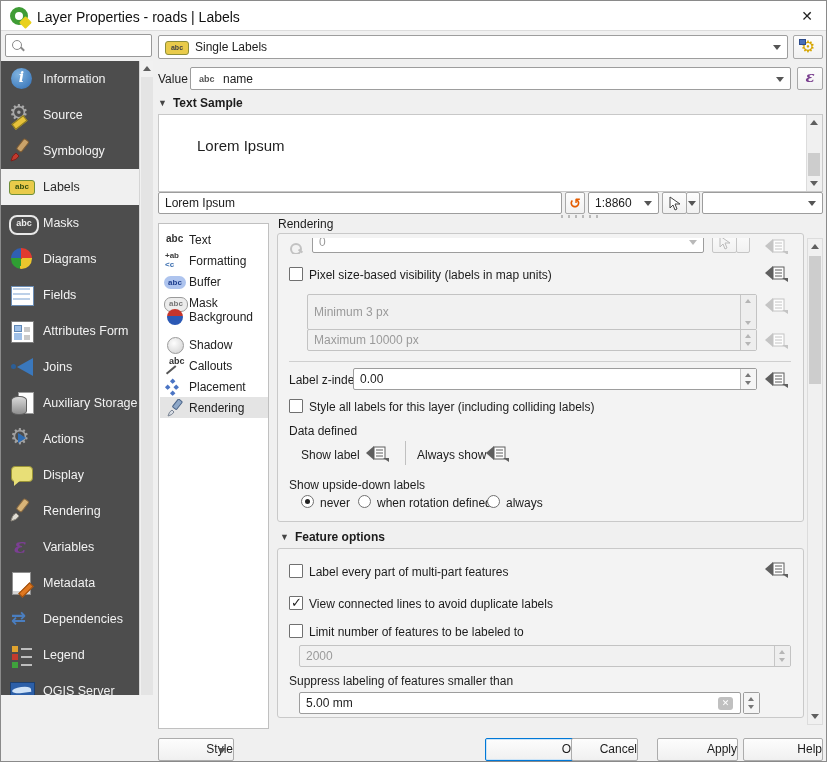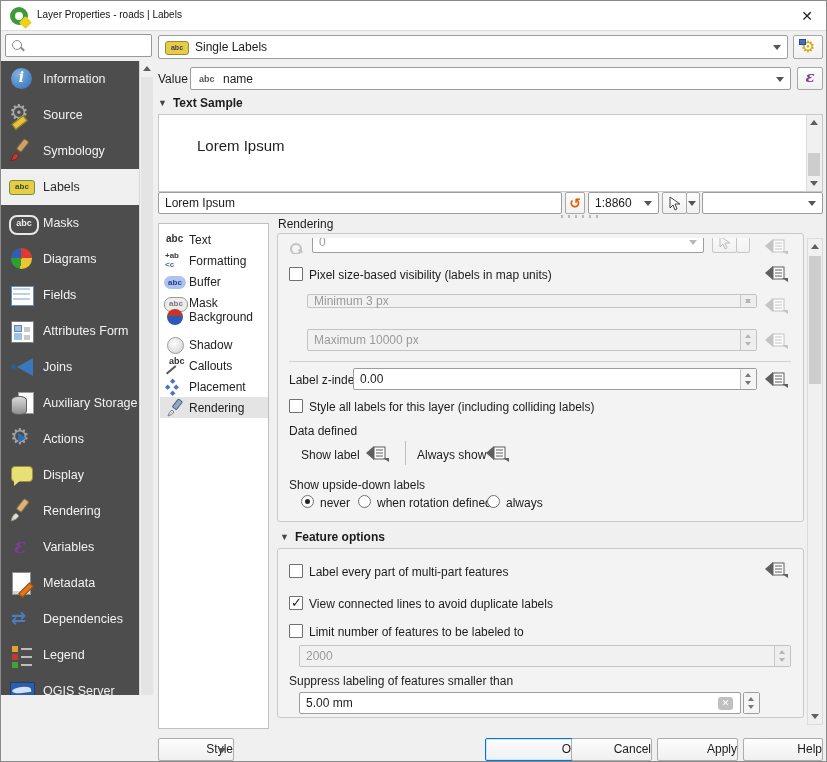--- a/index.html
+++ b/index.html
@@ -2,21 +2,21 @@
 <html><head>
 <meta charset="utf-8">
 <style>
   * { margin:0; padding:0; box-sizing:border-box; }
   body { font-family:"Liberation Sans","DejaVu Sans",sans-serif; font-size:12px; color:#1c1c1c; background:#bfbfbf; }
   #win { position:relative; width:827px; height:762px; background:#f0f0f0; border:1px solid #8a8a8a; overflow:hidden; }
   .abs { position:absolute; }
 
   
   .titlebar { position:absolute; left:0; top:0; width:100%; height:30px; background:#ffffff; border-bottom:1px solid #dcdcdc; }
-  .title-text { position:absolute; left:36px; top:8px; font-size:10px; color:#111; }
+  .title-text { position:absolute; left:36px; top:8px; font-size:14px; color:#111; }
   .qgis-logo { position:absolute; left:8px; top:5px; width:20px; height:20px; }
   .qgis-logo .ring { position:absolute; left:1px; top:1px; width:18px; height:18px; border-radius:50%; border:5px solid #3f9c35; }
   .qgis-logo .tail { position:absolute; right:-1px; bottom:-1px; width:9px; height:9px; background:#e9d11c; transform:rotate(45deg); border-radius:1px; }
   .close-btn { position:absolute; right:4px; top:3px; width:30px; height:24px; text-align:center; line-height:24px; font-size:14px; color:#222; cursor:default; }
 
   
   .search-box { position:absolute; left:4px; top:33px; width:147px; height:23px; background:#fff; border:1px solid #999; border-radius:2px; }
   .search-ic { position:absolute; left:5px; top:4px; width:14px; height:14px; }
   .search-ic::before { content:""; position:absolute; left:1px; top:1px; width:8px; height:8px; border:1.5px solid #8a8a8a; border-radius:50%; }
   .search-ic::after { content:""; position:absolute; left:9px; top:9px; width:5px; height:1.8px; background:#8a8a8a; transform:rotate(45deg); }
@@ -393,21 +393,21 @@
   <span class="lbl" style="left:308px; top:267px;">Pixel size-based visibility (labels in map units)</span>
   <span class="dd" style="left:763px; top:263px;">
       <svg width="25" height="18" viewBox="0 0 25 18">
         <polygon class="f" points="1,9 9,2 9,16"></polygon>
         <rect class="r" x="9" y="3" width="11" height="12"></rect>
         <path class="s" d="M11 6h7M11 9h7M11 12h7"></path>
         <polygon class="f2" points="18,14 24,14 24,18"></polygon>
       </svg>
     </span>
 
-  <div class="spinbox disabled" style="left:306px; top:293px; width:450px; height:14px;">
+  <div class="spinbox disabled" style="left:306px; top:293px; width:450px; height:36px;">
     <span class="txt">Minimum 3 px</span>
     <span class="spin">
         <i class="u"></i>
         <i class="d"></i>
       </span>
   </div>
   <span class="dd dis" style="left:763px; top:295px;">
       <svg width="25" height="18" viewBox="0 0 25 18">
         <polygon class="f" points="1,9 9,2 9,16"></polygon>
         <rect class="r" x="9" y="3" width="11" height="12"></rect>
@@ -536,17 +536,17 @@
     <span class="box" style="bottom:0;">
         <span class="arr down" style="left:3px; bottom:5px;"></span>
       </span>
   </div>
 
   <div class="btn" style="left:157px; top:737px; width:76px;">
     <span>Style</span>
     <span class="dropd" style="position:absolute; right:7px; top:50%; margin-top:-2px; width:0; height:0; border-left:4px solid transparent; border-right:4px solid transparent; border-top:5px solid #555;"></span>
   </div>
   <div class="btn focus" style="left:484px; top:737px; width:95px;"><span>OK</span></div>
-  <div class="btn" style="left:570px; top:737px; width:81px;"><span>Cancel</span></div>
+  <div class="btn" style="left:570px; top:737px; width:67px;"><span>Cancel</span></div>
   <div class="btn" style="left:656px; top:737px; width:81px;"><span>Apply</span></div>
   <div class="btn" style="left:742px; top:737px; width:80px;"><span>Help</span></div>
 
 </div>
 
 </body></html>

